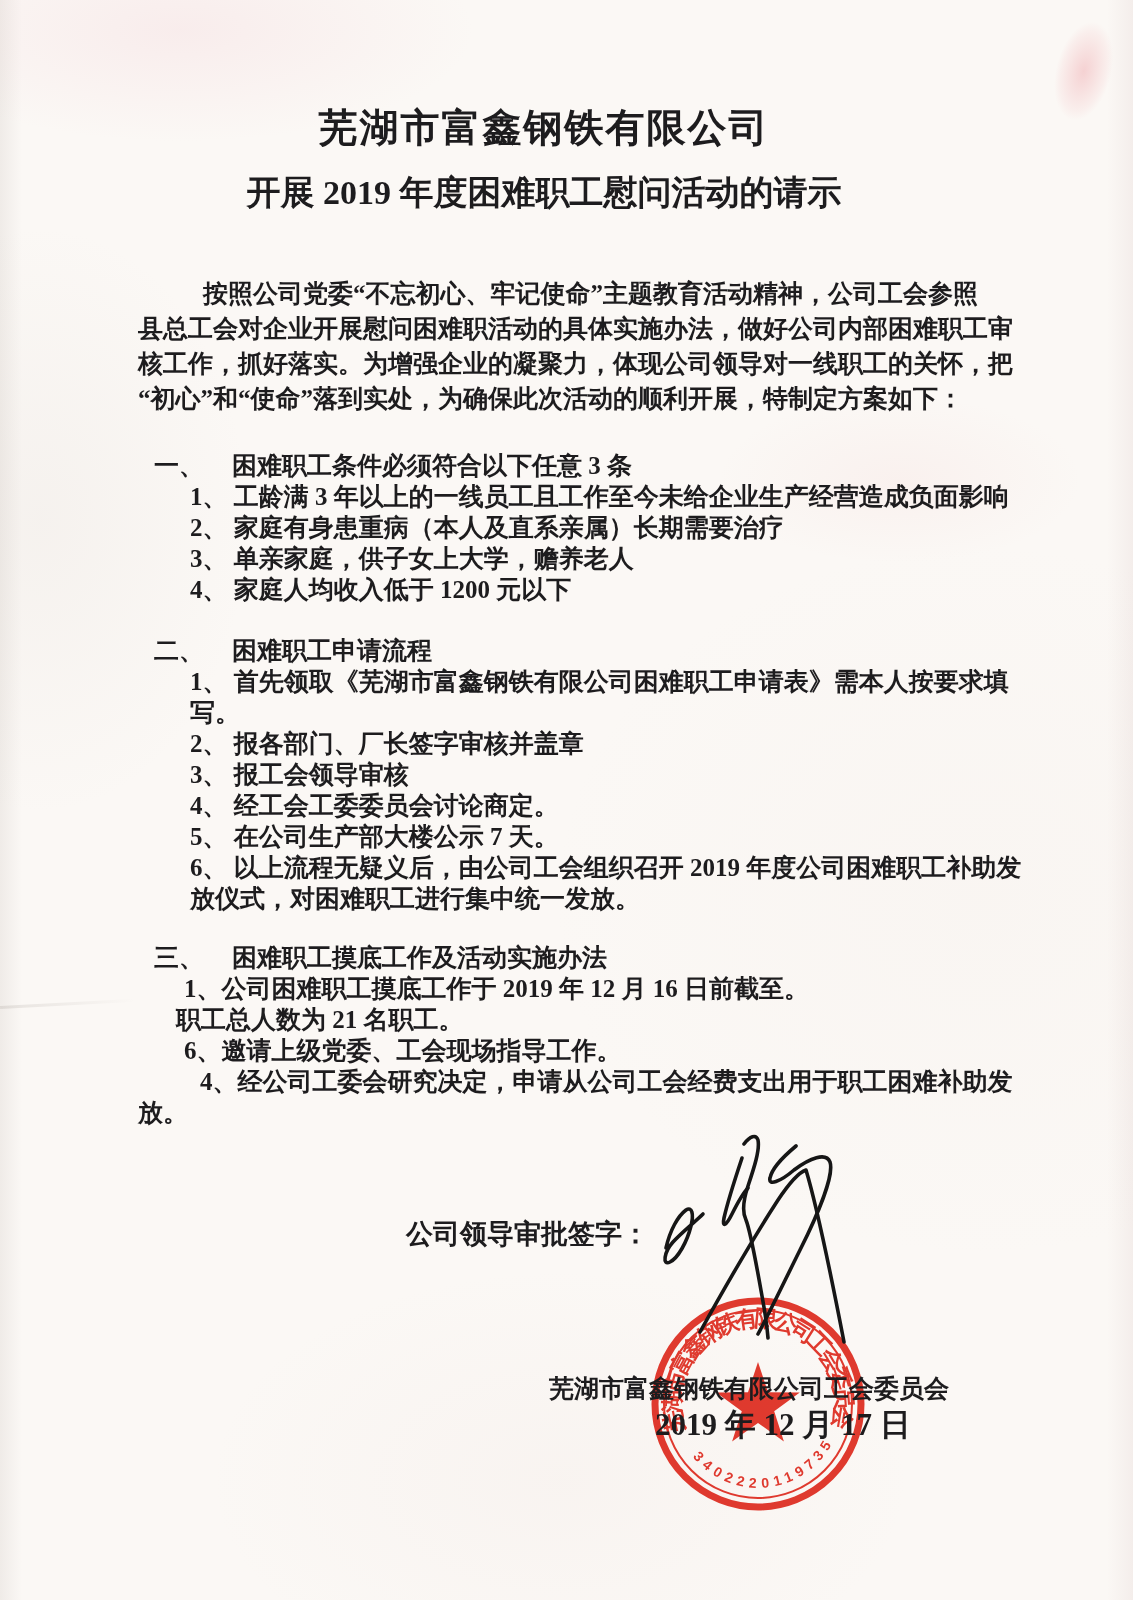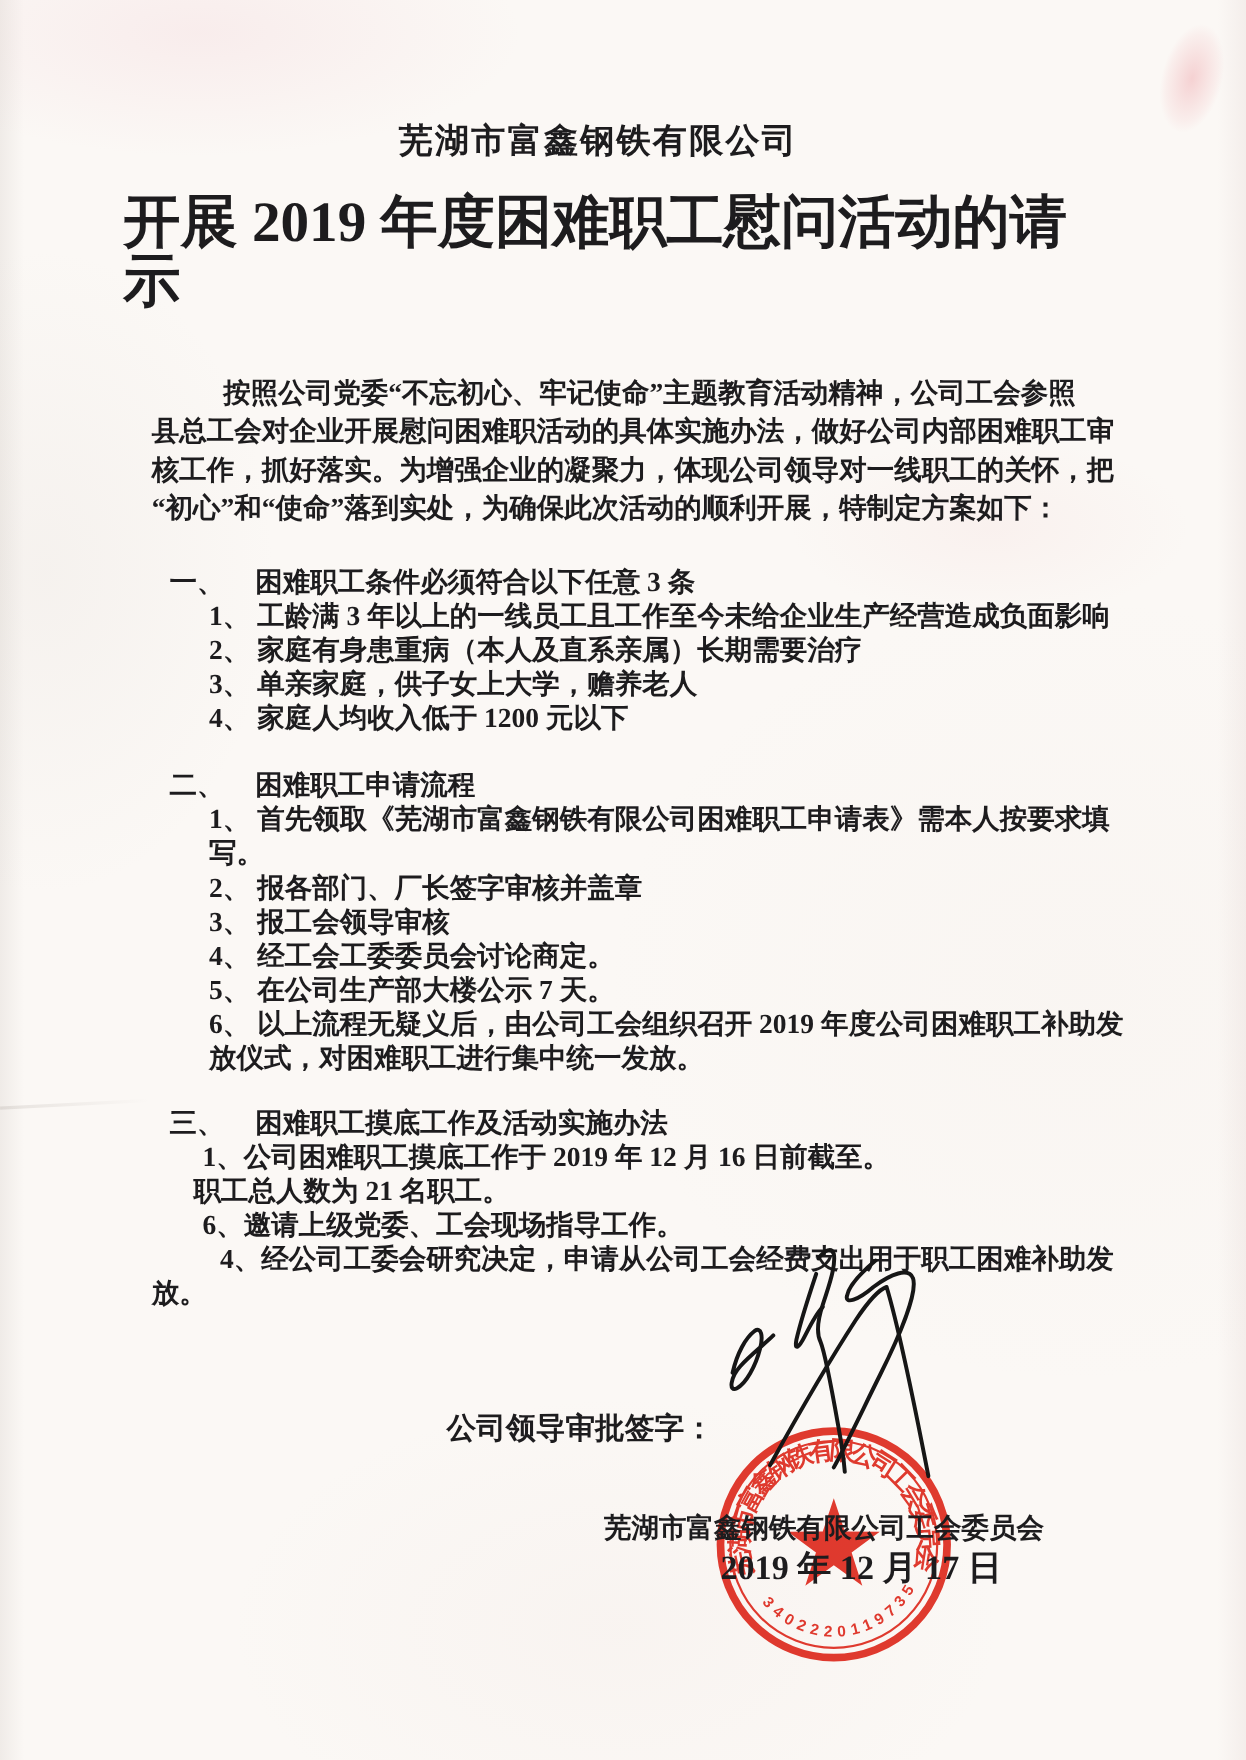--- a/index.html
+++ b/index.html
@@ -26,22 +26,22 @@
     background:radial-gradient(ellipse 40% 48% at 50% 45%, rgba(231,120,130,.30), rgba(240,170,175,.12) 60%, transparent 75%);}
   .edge-left{position:absolute;left:0;top:0;width:22px;height:1600px;pointer-events:none;
     background:linear-gradient(90deg, rgba(168,158,150,.14), transparent);}
   .edge-right{position:absolute;right:0;top:0;width:26px;height:1600px;pointer-events:none;
     background:linear-gradient(270deg, rgba(196,168,168,.13), transparent);}
   .crease{position:absolute;left:0px;top:1002px;width:150px;height:3px;pointer-events:none;
     transform:rotate(-3deg);
     background:linear-gradient(90deg, rgba(140,130,122,.18), transparent 90%);}
 
   .content{position:absolute;left:138px;top:0;width:864px;}
-  .title1{margin-top:104px;text-align:center;font-size:31px;line-height:48px;font-weight:700;letter-spacing:2px;transform:translateX(-26px);}
-  .title2{margin-top:24px;font-size:52px;line-height:54px;font-weight:700;transform:translateX(-26px);}
+  .title1{margin-top:104px;text-align:center;font-size:39px;line-height:48px;font-weight:700;letter-spacing:2px;transform:translateX(-26px);}
+  .title2{margin-top:14px;text-align:center;font-size:34px;line-height:54px;font-weight:700;transform:translateX(-26px);}
 
   .bodytext{font-size:25px;font-weight:600;}
   .intro{margin-top:56px;}
   .intro .tline{line-height:35px;}
   .indent-first{text-indent:2.6em;}
 
   .sec-head{display:flex;line-height:31px;}
   .mt1{margin-top:34px;}
   .mt2{margin-top:30px;}
   .mt3{margin-top:28px;}

